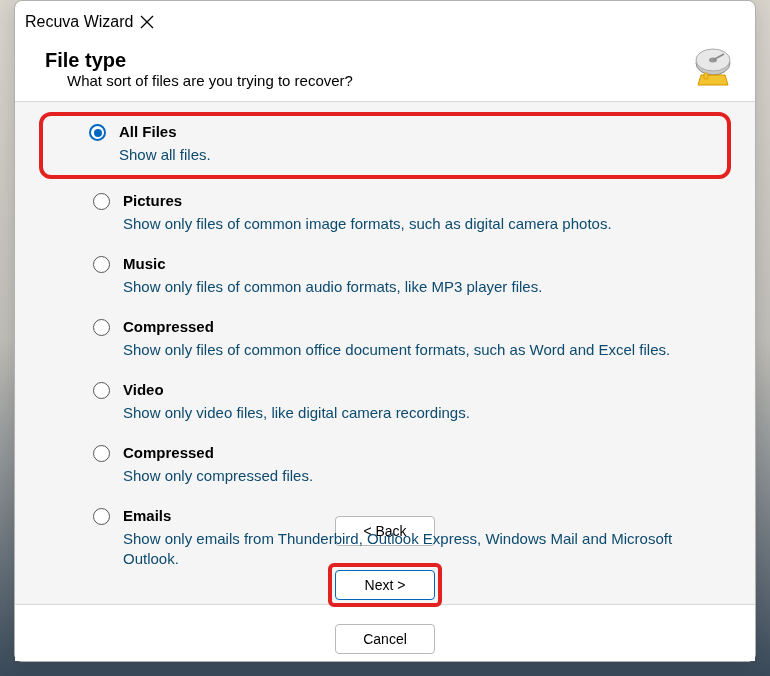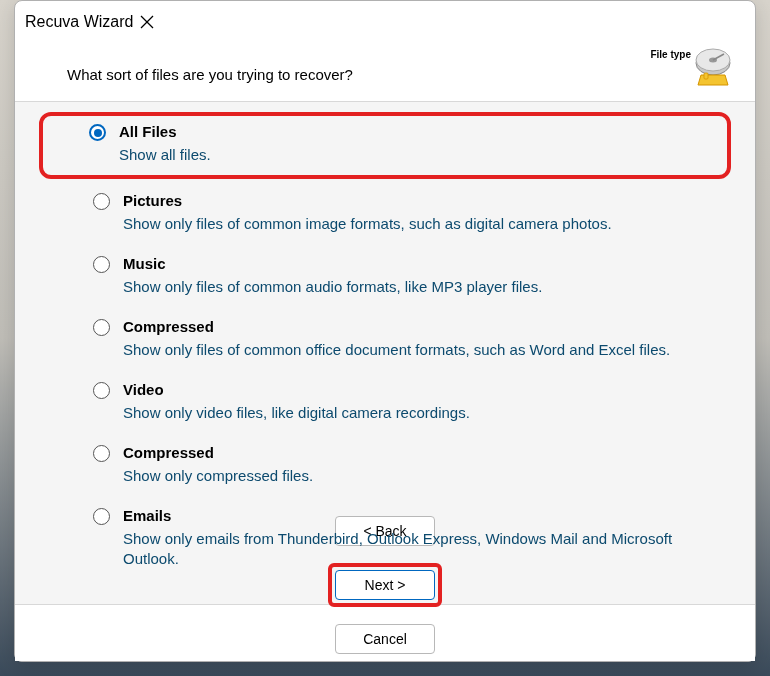--- a/index.html
+++ b/index.html
@@ -48,29 +48,28 @@
   .close-btn svg { width: 16px; height: 16px; }
   .header {
     display: flex;
     align-items: flex-start;
     justify-content: space-between;
     padding: 8px 20px 12px 30px;
   }
   .header-text { flex: 1; }
   .header-title {
     font-weight: bold;
-    font-size: 10px;
-    color: #000;
-    text-align: right;
+    font-size: 20px;
+    color: #000;
   }
   .header-desc {
     font-size: 15px;
     color: #000;
     margin-left: 22px;
-    margin-top: 6px;
+    margin-top: 0;
   }
   .header-icon {
     width: 44px;
     height: 44px;
     flex-shrink: 0;
     margin-top: -4px;
   }
   .content {
     flex: 1;
     background: #f5f5f5;

